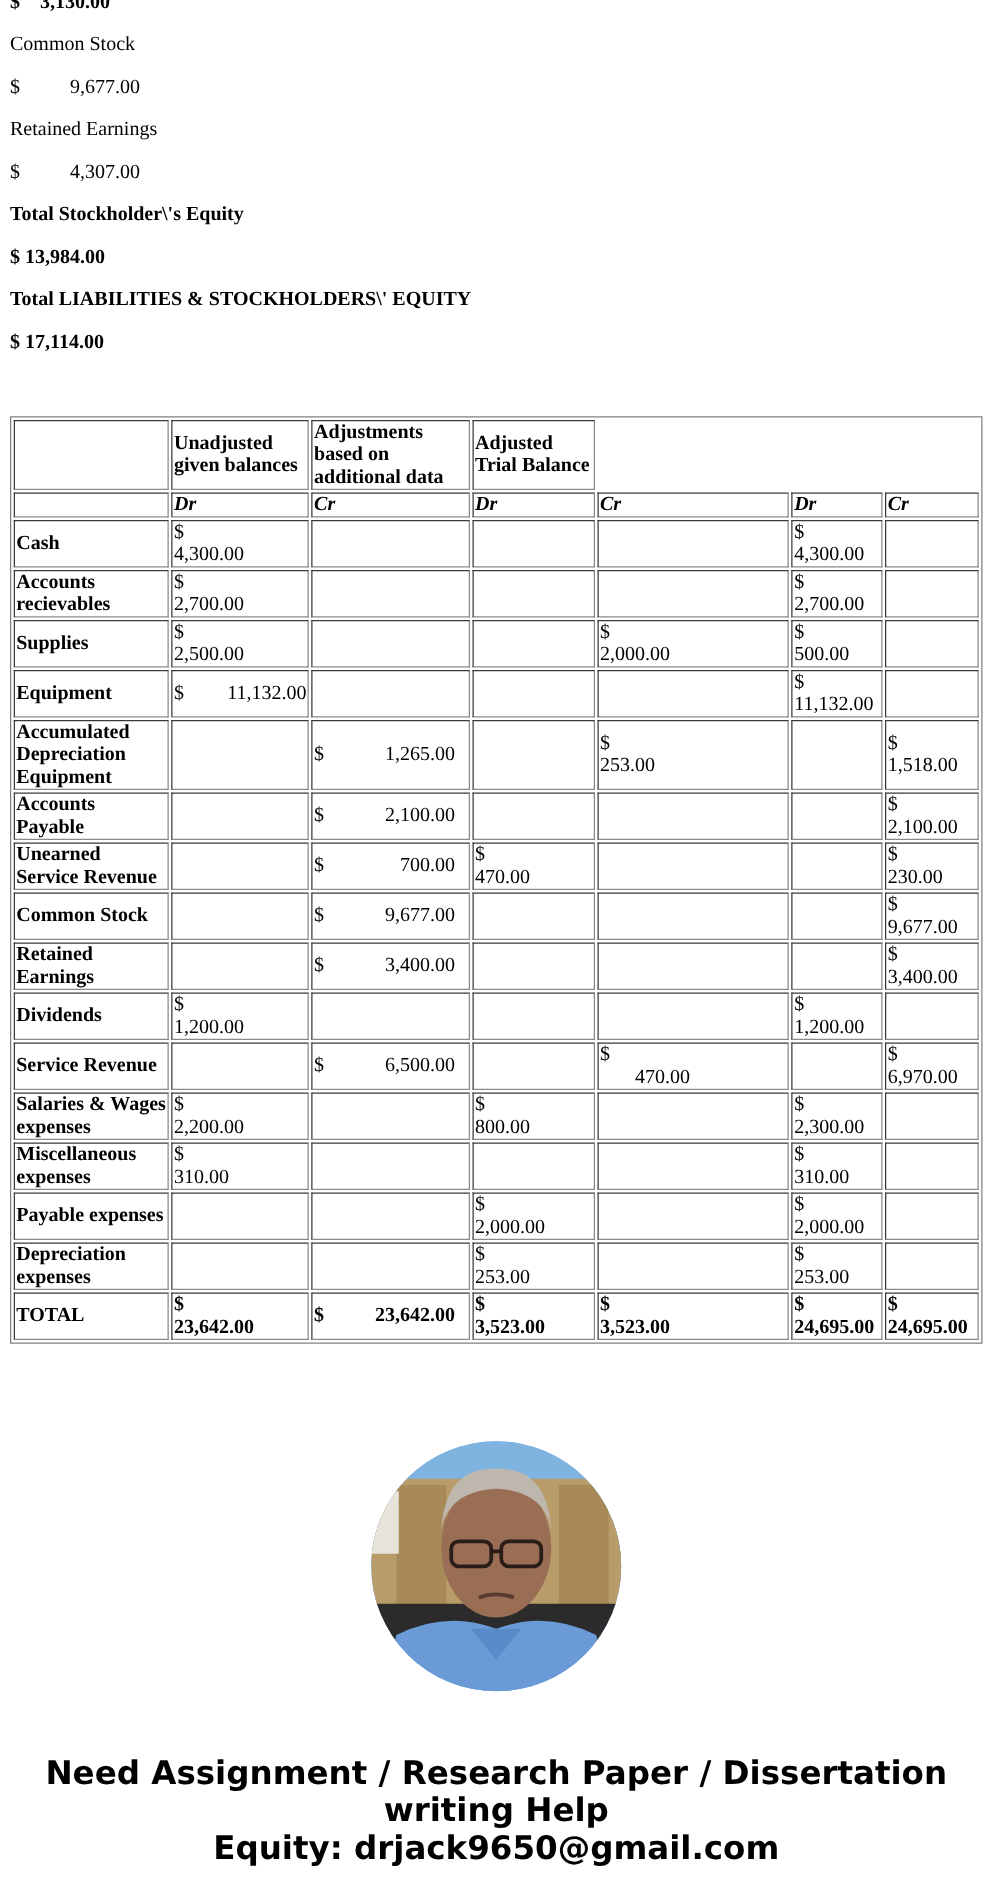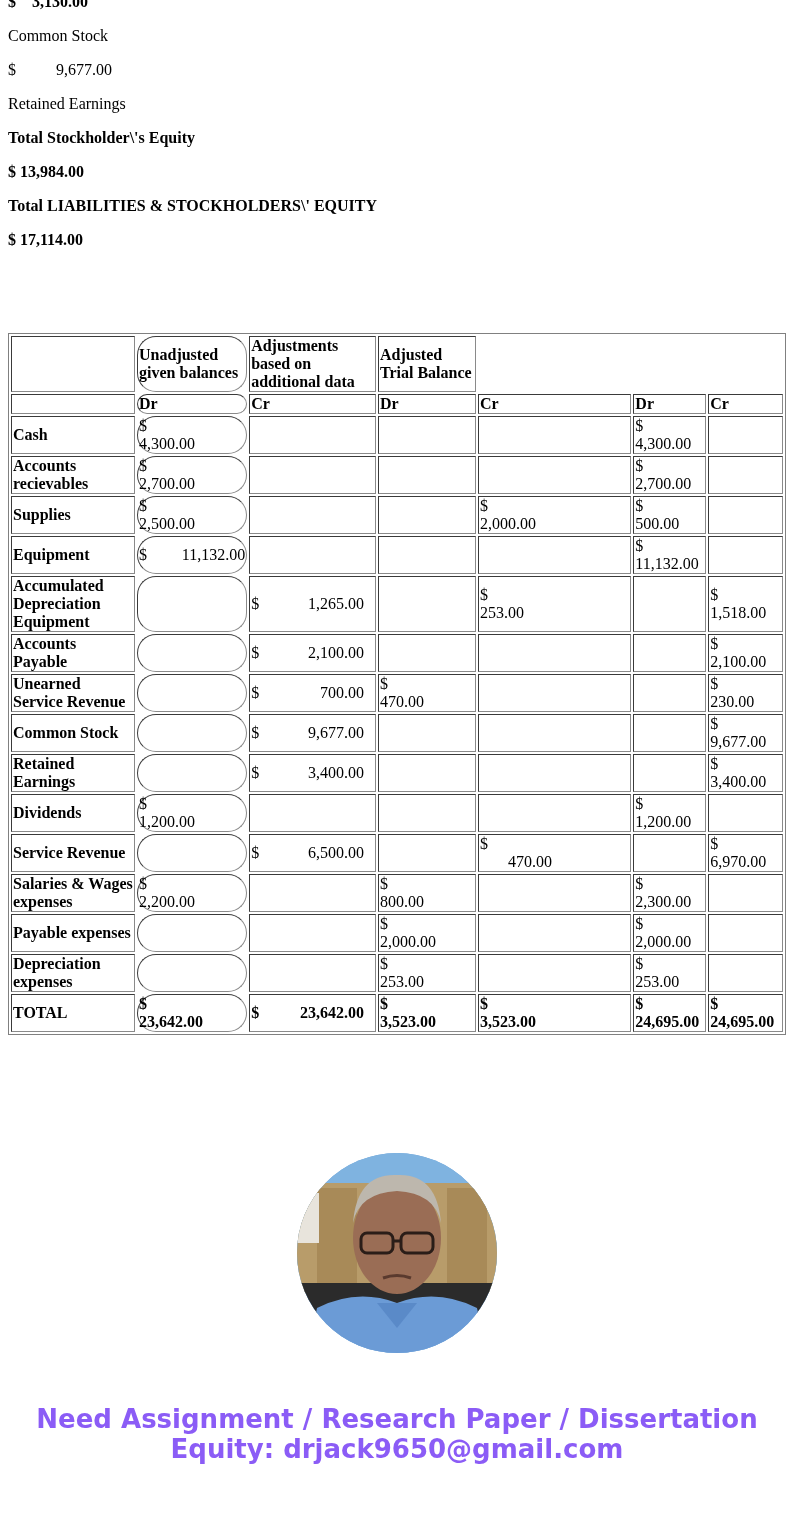--- a/index.html
+++ b/index.html
@@ -30,28 +30,28 @@
   }
   table.tb td {
     border: 1px solid #3a3a3a;
     border-right-color: #8a8a8a;
     border-bottom-color: #8a8a8a;
     padding: 0 1px;
     vertical-align: middle;
   }
   table.tb td.hdr { font-weight: bold; }
   .c1 { width: 121px; font-weight: bold; }
-  .c2 { width: 107px; border-radius: 19px; }
+  .c2 { width: 107px; }
   .c3 { width: 124px; }
   .c4 { width: 95px; }
   .c5 { width: 152px; }
   .c6 { width: 69px; }
   .c7 { width: 71px; }
   tr.hrow1 td { height: 54px; }
-  tr.hrow2 td { height: 18px; }
+  tr.hrow2 td { height: 18px; font-style: italic; }
   tr.drow td { height: 36px; }
   tr.tall td { height: 54px; }
   .inline-amt { display: flex; justify-content: space-between; padding-right: 10px; }
   .inline-amt.wide { padding-right: 0; }
   .right-val { text-align: right; }
   .indent-val { padding-left: 28px; }
   tr.total td { font-weight: bold; }
 
   .avatar {
     position: absolute;
@@ -63,31 +63,32 @@
   }
   .footer {
     position: absolute;
     left: 0; top: 1404px;
     width: 794px;
     text-align: center;
     font-family: "DejaVu Sans", sans-serif;
     font-weight: bold;
     font-size: 26px;
     line-height: 30px;
-    color: #8b5cf6;
+    color: #000000;
   }
 </style>
 </head>
 <body>
 
 <div class="content">
   <p class="line bold">$    3,130.00</p>
   <p class="line">Common Stock</p>
   <p class="line"><span>$</span><span class="amt-gap"></span><span>9,677.00</span></p>
   <p class="line">Retained Earnings</p>
+  <p class="line"><span>$</span><span class="amt-gap"></span><span>4,307.00</span></p>
   <p class="line bold">Total Stockholder\'s Equity</p>
   <p class="line bold">$ 13,984.00</p>
   <p class="line bold">Total LIABILITIES &amp; STOCKHOLDERS\' EQUITY</p>
   <p class="line bold">$ 17,114.00</p>
 </div>
 
 <table class="tb">
   <tbody id="tb-body">
     <tr class="hrow1">
       <td class="c1 hdr"></td>
@@ -308,20 +309,35 @@
           <div><span>800.00</span></div>
         </td>
         <td class="c5"></td>
         <td class="c6">
           <div><span>$</span></div>
           <div><span>2,300.00</span></div>
         </td>
         <td class="c7"></td>
       </tr>
       <tr class="drow">
+        <td class="c1">Miscellaneous expenses</td>
+        <td class="c2">
+          <div><span>$</span></div>
+          <div><span>310.00</span></div>
+        </td>
+        <td class="c3"></td>
+        <td class="c4"></td>
+        <td class="c5"></td>
+        <td class="c6">
+          <div><span>$</span></div>
+          <div><span>310.00</span></div>
+        </td>
+        <td class="c7"></td>
+      </tr>
+      <tr class="drow">
         <td class="c1">Payable expenses</td>
         <td class="c2"></td>
         <td class="c3"></td>
         <td class="c4">
           <div><span>$</span></div>
           <div><span>2,000.00</span></div>
         </td>
         <td class="c5"></td>
         <td class="c6">
           <div><span>$</span></div>
@@ -390,14 +406,15 @@
     <path d="M56 70 Q60 20 100 22 Q140 20 144 70 Q138 40 100 38 Q62 40 56 70 Z" fill="#bdb7ad"></path>
     <rect x="64" y="80" width="32" height="20" rx="6" fill="none" stroke="#2a1d18" stroke-width="3"></rect>
     <rect x="104" y="80" width="32" height="20" rx="6" fill="none" stroke="#2a1d18" stroke-width="3"></rect>
     <line x1="96" y1="88" x2="104" y2="88" stroke="#2a1d18" stroke-width="3"></line>
     <path d="M86 125 Q100 120 114 125" stroke="#5a3a2e" stroke-width="3" fill="none"></path>
   </svg>
 </div>
 
 <div class="footer">
   <div>Need Assignment / Research Paper / Dissertation</div>
+  <div>writing Help</div>
   <div>Equity: drjack9650@gmail.com</div>
 </div>
 
 </body></html>

